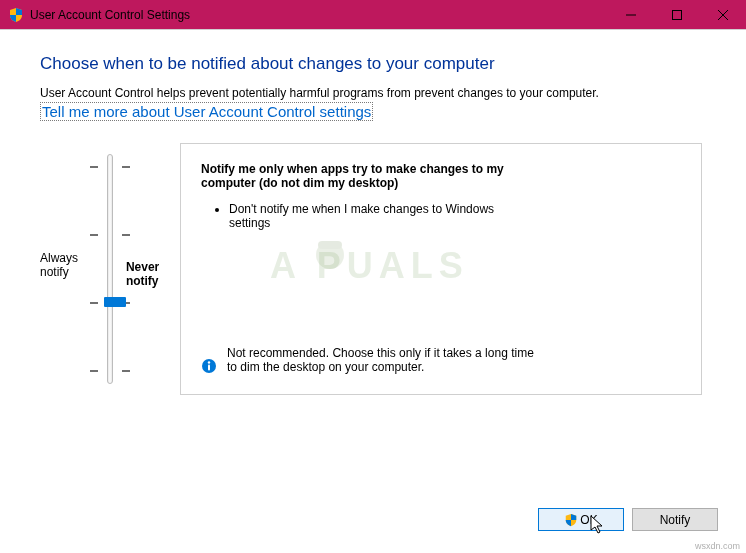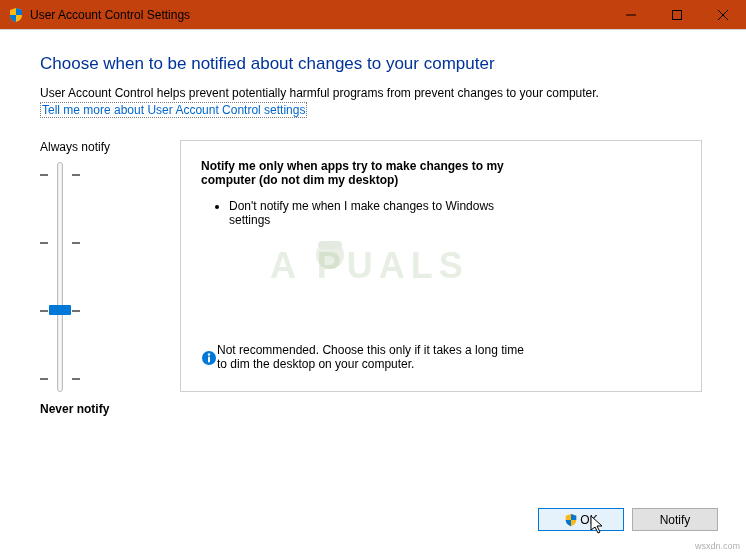--- a/index.html
+++ b/index.html
@@ -12,21 +12,21 @@
     width: 746px;
     height: 553px;
     overflow: hidden;
     position: relative;
   }
   .titlebar {
     height: 30px;
     display: flex;
     align-items: center;
     border-bottom: 1px solid #d0d0d0;
-    background: #c2410c;
+    background: #be185d;
   }
   .titlebar .icon {
     width: 16px;
     height: 16px;
     margin: 0 6px 0 8px;
     display: flex;
     align-items: center;
     justify-content: center;
   }
   .titlebar .title {
@@ -52,34 +52,35 @@
     font-weight: 400;
     margin: 6px 0 12px 0;
   }
   .desc {
     font-size: 12px;
     color: #000;
     margin: 0 0 2px 0;
   }
   .link {
     color: #0066cc;
-    font-size: 12px;
+    font-size: 15px;
     border: 1px dotted #7a7a7a;
     padding: 0 1px;
     display: inline-block;
     cursor: pointer;
   }
   .main-area {
     display: flex;
     margin-top: 22px;
   }
   .slider-col {
     width: 140px;
     display: flex;
-    flex-direction: column;
+    flex-direction: row;
+    align-items: center;
   }
   .slider-label {
     font-size: 12px;
     color: #000;
     margin-bottom: 8px;
   }
   .slider-wrapper {
     position: relative;
     width: 40px;
     height: 230px;
@@ -148,21 +149,22 @@
     font-size: 12px;
     color: #000;
     margin-bottom: 4px;
   }
   .rec-row {
     position: absolute;
     bottom: 20px;
     left: 20px;
     right: 20px;
     display: flex;
-    align-items: center;
+    align-items: flex-end;
+    gap: 10px;
   }
   .rec-icon {
     width: 16px;
     height: 16px;
     flex-shrink: 0;
     margin-top: 1px;
   }
   .rec-text {
     font-size: 12px;
     color: #000;

